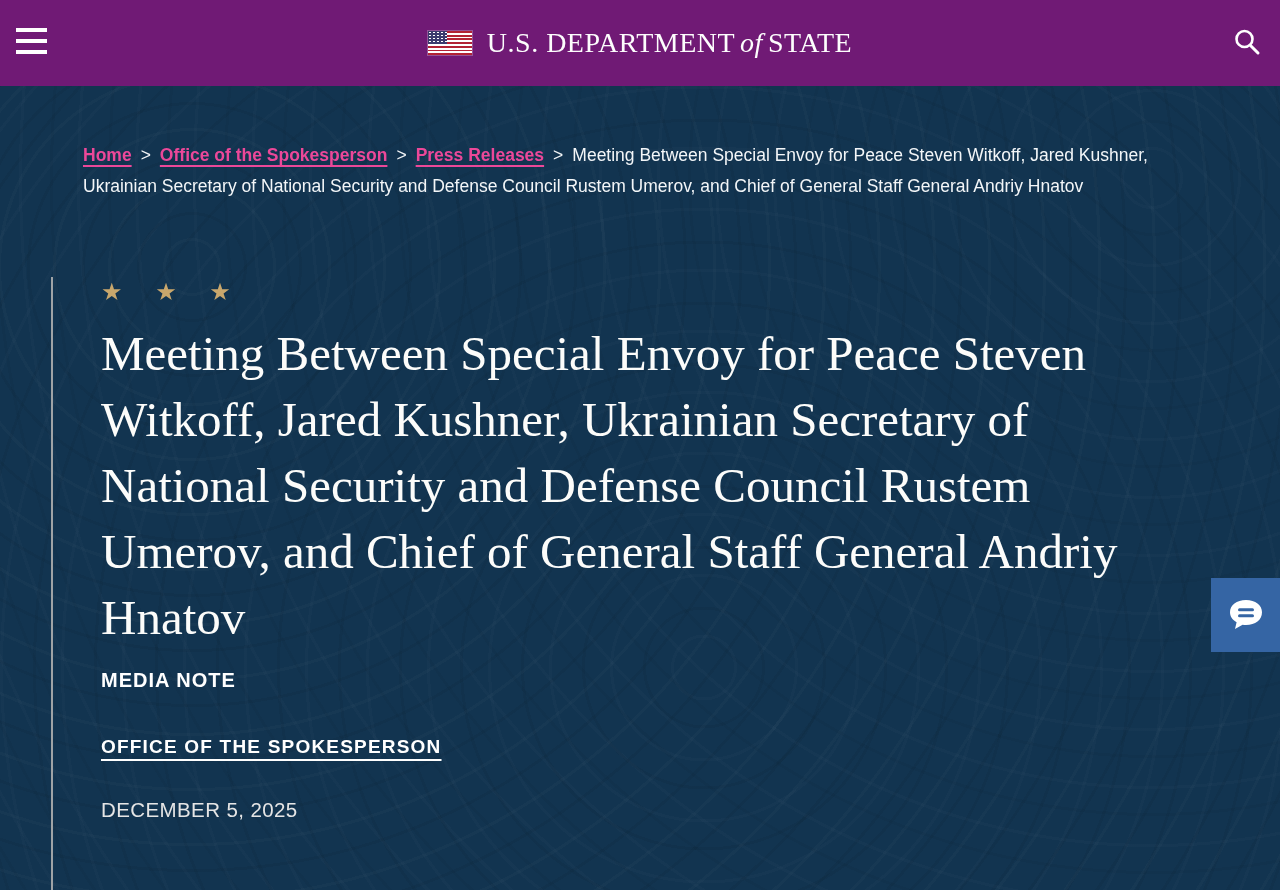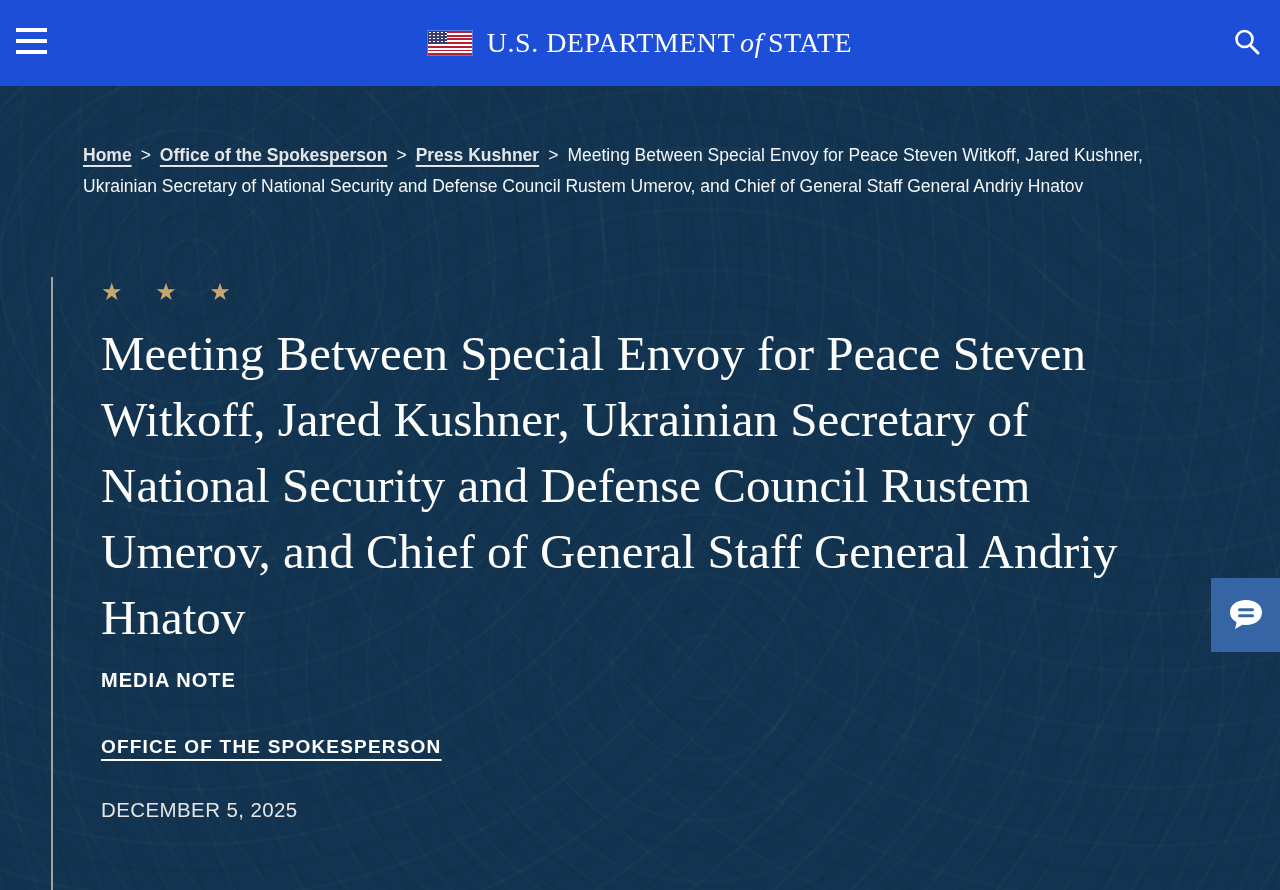--- a/index.html
+++ b/index.html
@@ -21,21 +21,21 @@
       repeating-radial-gradient(circle at 90% 20%, transparent 0 28px, rgba(255,255,255,0.015) 28px 31px, transparent 31px 55px, rgba(0,0,0,0.045) 55px 58px);
     color: #f7f9fa;
   }
 
   
   .site-header {
     position: absolute;
     top: 0; left: 0;
     width: 1280px;
     height: 86px;
-    background: #1d4ed8;
+    background: #701a75;
     z-index: 5;
   }
 
   .menu-btn {
     position: absolute;
     left: 16px; top: 27px;
     width: 31px; height: 28px;
     background: transparent;
     border: none;
     cursor: pointer;
@@ -102,21 +102,21 @@
   .breadcrumb {
     position: absolute;
     left: 83px; top: 140px;
     width: 1115px;
     font-size: 17.5px;
     line-height: 31px;
     color: #f3f6f8;
     z-index: 2;
   }
   .breadcrumb a {
-    color: #e5e5e5;
+    color: #ec4899;
     font-weight: 700;
     text-decoration: underline;
     text-decoration-thickness: 2px;
     text-underline-offset: 4px;
     cursor: pointer;
   }
   .breadcrumb .sep {
     margin: 0 9px;
     font-weight: 400;
   }
@@ -217,21 +217,21 @@
   <button class="search-btn" aria-label="Search">
     <svg width="32" height="32" viewBox="0 0 32 32">
       <circle cx="13.5" cy="13" r="8" fill="none" stroke="#ffffff" stroke-width="2.6"></circle>
       <line x1="19.5" y1="19.5" x2="27" y2="27" stroke="#ffffff" stroke-width="3" stroke-linecap="round"></line>
     </svg>
   </button>
 
 </header>
 
 <nav class="breadcrumb">
-  <a>Home</a><span class="sep">&gt;</span><a>Office of the Spokesperson</a><span class="sep">&gt;</span><a>Press Kushner</a><span class="sep">&gt;</span><span class="current">Meeting Between Special Envoy for Peace Steven Witkoff, Jared Kushner, Ukrainian Secretary of National Security and Defense Council Rustem Umerov, and Chief of General Staff General Andriy Hnatov</span>
+  <a>Home</a><span class="sep">&gt;</span><a>Office of the Spokesperson</a><span class="sep">&gt;</span><a>Press Releases</a><span class="sep">&gt;</span><span class="current">Meeting Between Special Envoy for Peace Steven Witkoff, Jared Kushner, Ukrainian Secretary of National Security and Defense Council Rustem Umerov, and Chief of General Staff General Andriy Hnatov</span>
 </nav>
 
 <article class="article">
   <div class="stars">★ ★ ★</div>
 
   <h1 class="page-title">Meeting Between Special Envoy for Peace Steven Witkoff, Jared Kushner, Ukrainian Secretary of National Security and Defense Council Rustem Umerov, and Chief of General Staff General Andriy Hnatov</h1>
 
   <div class="doc-type">MEDIA NOTE</div>
 
   <div class="office-link-wrap">

